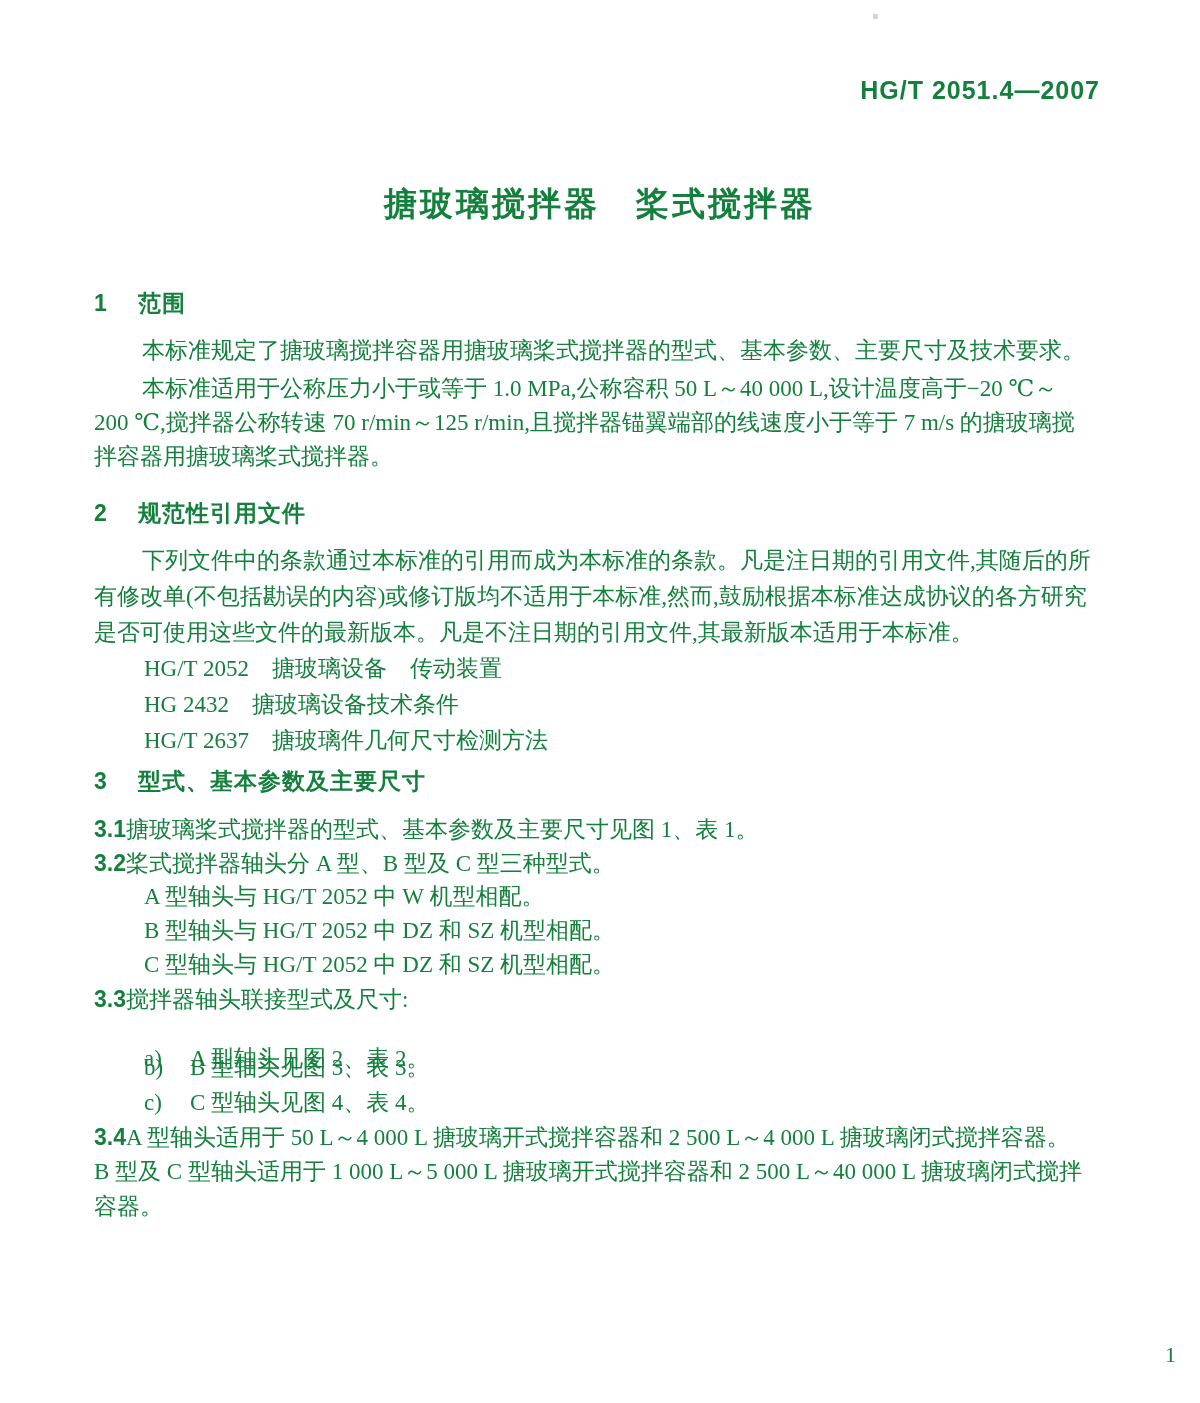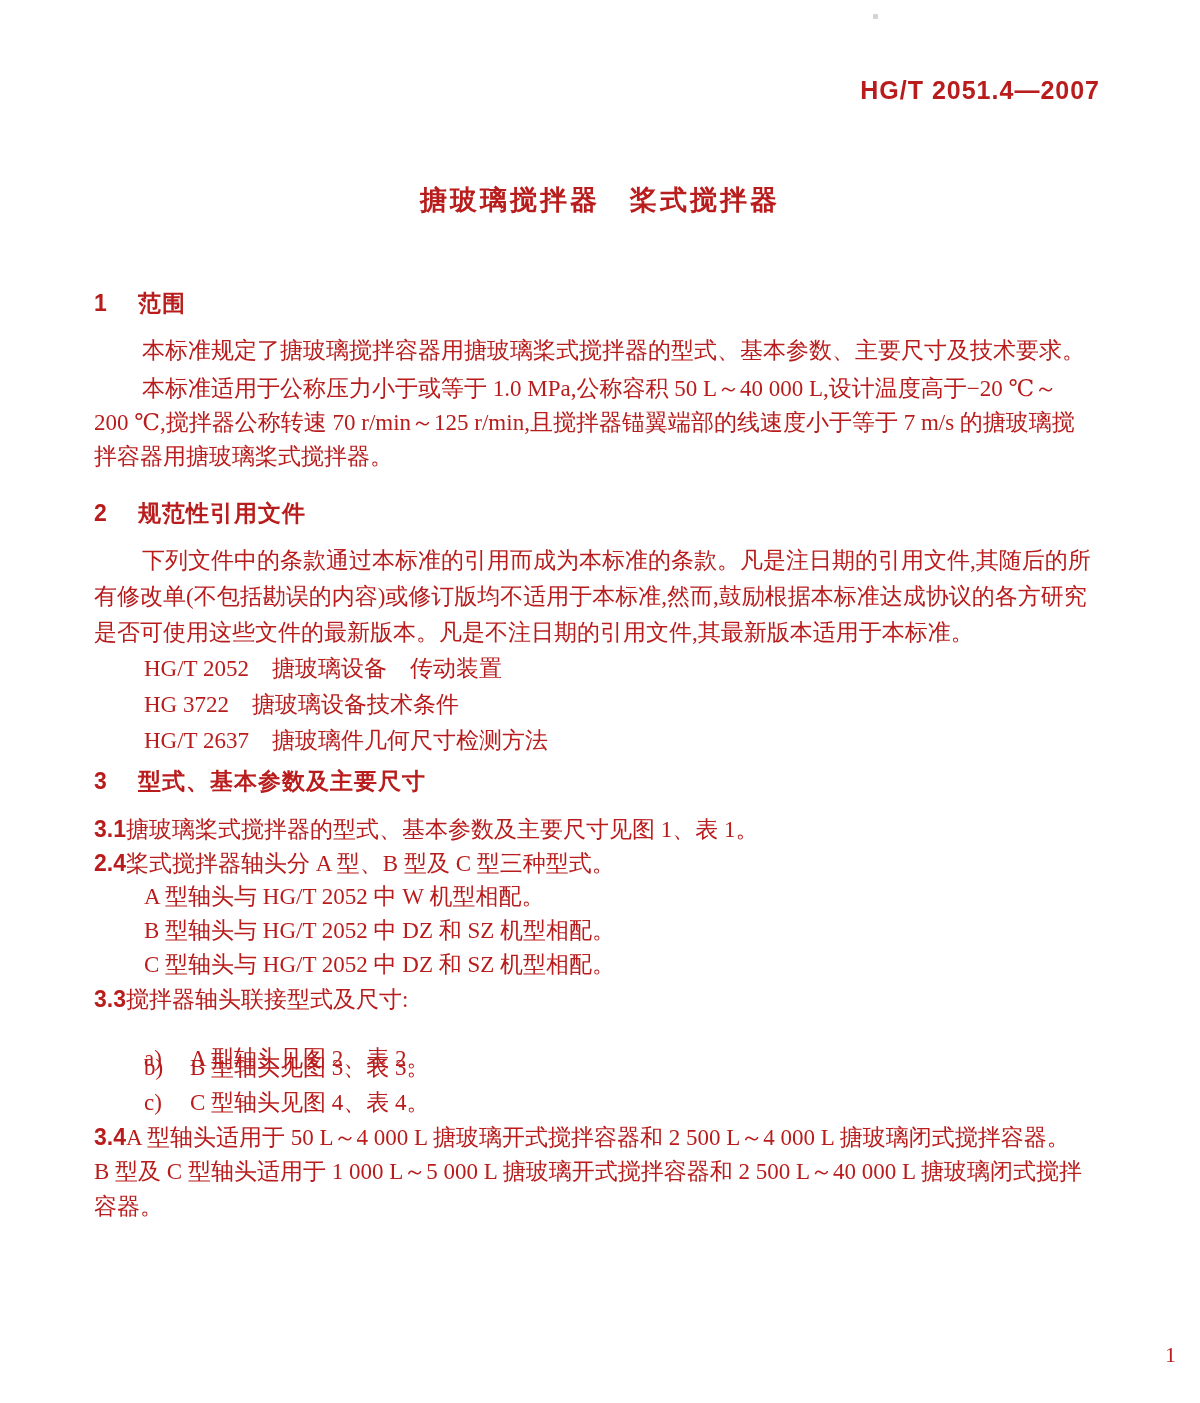--- a/index.html
+++ b/index.html
@@ -1,20 +1,20 @@
 <!DOCTYPE html>
 <html><head>
 <meta charset="utf-8">
 <style>
   html,body { margin:0; padding:0; background:#ffffff; }
   .page {
     position:relative;
     width:1200px; height:1403px;
     background:#ffffff;
-    color:#b91c1c;
+    color:#15803d;
     font-family:"Liberation Serif","DejaVu Serif",serif;
     overflow:hidden;
   }
   .content { position:absolute; left:94px; right:94px; top:0; height:100%; }
   .row {
     position:absolute; left:0; right:0;
     font-size:23px; line-height:30px;
     white-space:nowrap;
   }
   .indent { padding-left:48px; }
@@ -31,21 +31,21 @@
   .item-label { display:inline-block; min-width:46px; }
   .doc-code {
     position:absolute; top:76px; right:6px;
     font-family:"Liberation Sans","DejaVu Sans",sans-serif;
     font-weight:bold; font-size:25px; letter-spacing:1px;
   }
   .doc-title {
     position:absolute; top:182px; left:0; right:0;
     text-align:center;
     font-family:"Liberation Sans","DejaVu Sans",sans-serif;
-    font-weight:bold; font-size:27px; letter-spacing:3px;
+    font-weight:bold; font-size:33px; letter-spacing:3px;
   }
   .footer-center {
     position:absolute; top:1336px; left:0; right:0;
     text-align:center; font-size:20px; letter-spacing:1px;
   }
   .footer-page {
     position:absolute; top:1342px; right:24px;
     font-size:22px;
   }
   .speck {
@@ -74,33 +74,33 @@
     <div class="row" style="top:408px">200 ℃,搅拌器公称转速 70 r/min～125 r/min,且搅拌器锚翼端部的线速度小于等于 7 m/s 的搪玻璃搅</div>
     <div class="row" style="top:442px">拌容器用搪玻璃桨式搅拌器。</div>
 
     <div class="row h" style="top:498px">
       <span class="hnum">2</span><span>规范性引用文件</span>
     </div>
     <div class="row indent" style="top:546px">下列文件中的条款通过本标准的引用而成为本标准的条款。凡是注日期的引用文件,其随后的所</div>
     <div class="row" style="top:582px">有修改单(不包括勘误的内容)或修订版均不适用于本标准,然而,鼓励根据本标准达成协议的各方研究</div>
     <div class="row" style="top:618px">是否可使用这些文件的最新版本。凡是不注日期的引用文件,其最新版本适用于本标准。</div>
     <div class="row sub" style="top:654px">HG/T 2052　搪玻璃设备　传动装置</div>
-    <div class="row sub" style="top:690px">HG 3722　搪玻璃设备技术条件</div>
+    <div class="row sub" style="top:690px">HG 2432　搪玻璃设备技术条件</div>
     <div class="row sub" style="top:726px">HG/T 2637　搪玻璃件几何尺寸检测方法</div>
 
     <div class="row h" style="top:766px">
       <span class="hnum">3</span><span>型式、基本参数及主要尺寸</span>
     </div>
 
     <div class="row" style="top:814px">
       <span class="cnum">3.1</span><span>搪玻璃桨式搅拌器的型式、基本参数及主要尺寸见图 1、表 1。</span>
     </div>
 
     <div class="row" style="top:848px">
-      <span class="cnum">2.4</span><span>桨式搅拌器轴头分 A 型、B 型及 C 型三种型式。</span>
+      <span class="cnum">3.2</span><span>桨式搅拌器轴头分 A 型、B 型及 C 型三种型式。</span>
     </div>
     <div class="row sub" style="top:882px">A 型轴头与 HG/T 2052 中 W 机型相配。</div>
     <div class="row sub" style="top:916px">B 型轴头与 HG/T 2052 中 DZ 和 SZ 机型相配。</div>
     <div class="row sub" style="top:950px">C 型轴头与 HG/T 2052 中 DZ 和 SZ 机型相配。</div>
 
     <div class="row" style="top:984px">
       <span class="cnum">3.3</span><span>搅拌器轴头联接型式及尺寸:</span>
     </div>
     <div class="row sub" style="top:1044px">
       <span class="item-label">a)</span><span>A 型轴头见图 2、表 2。</span>

